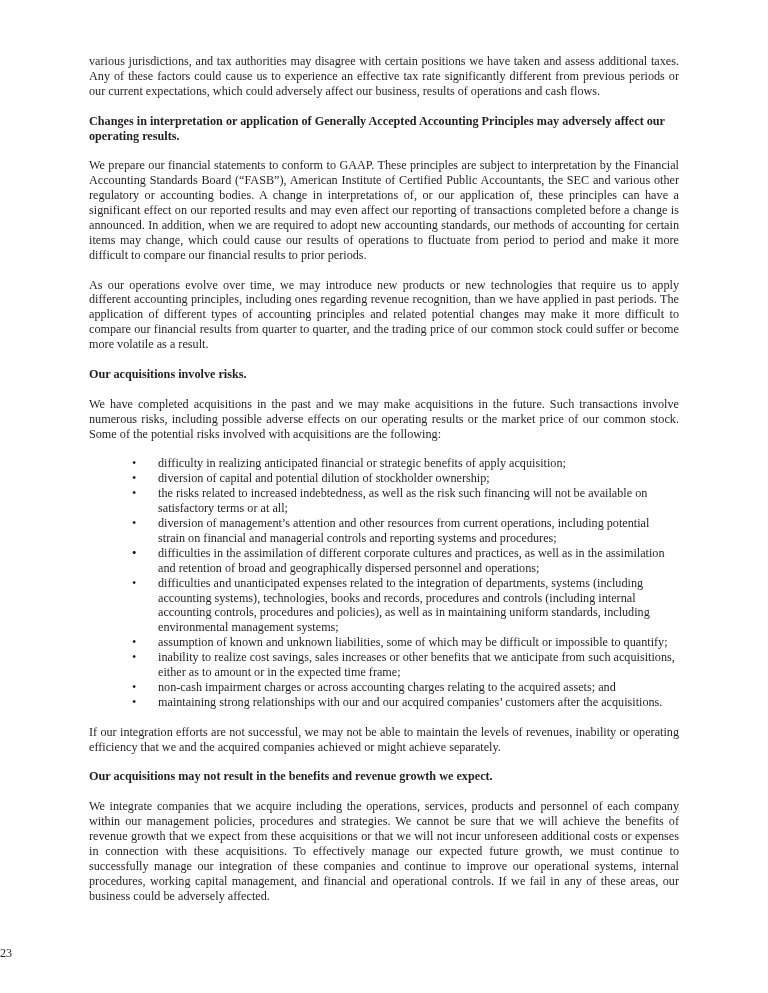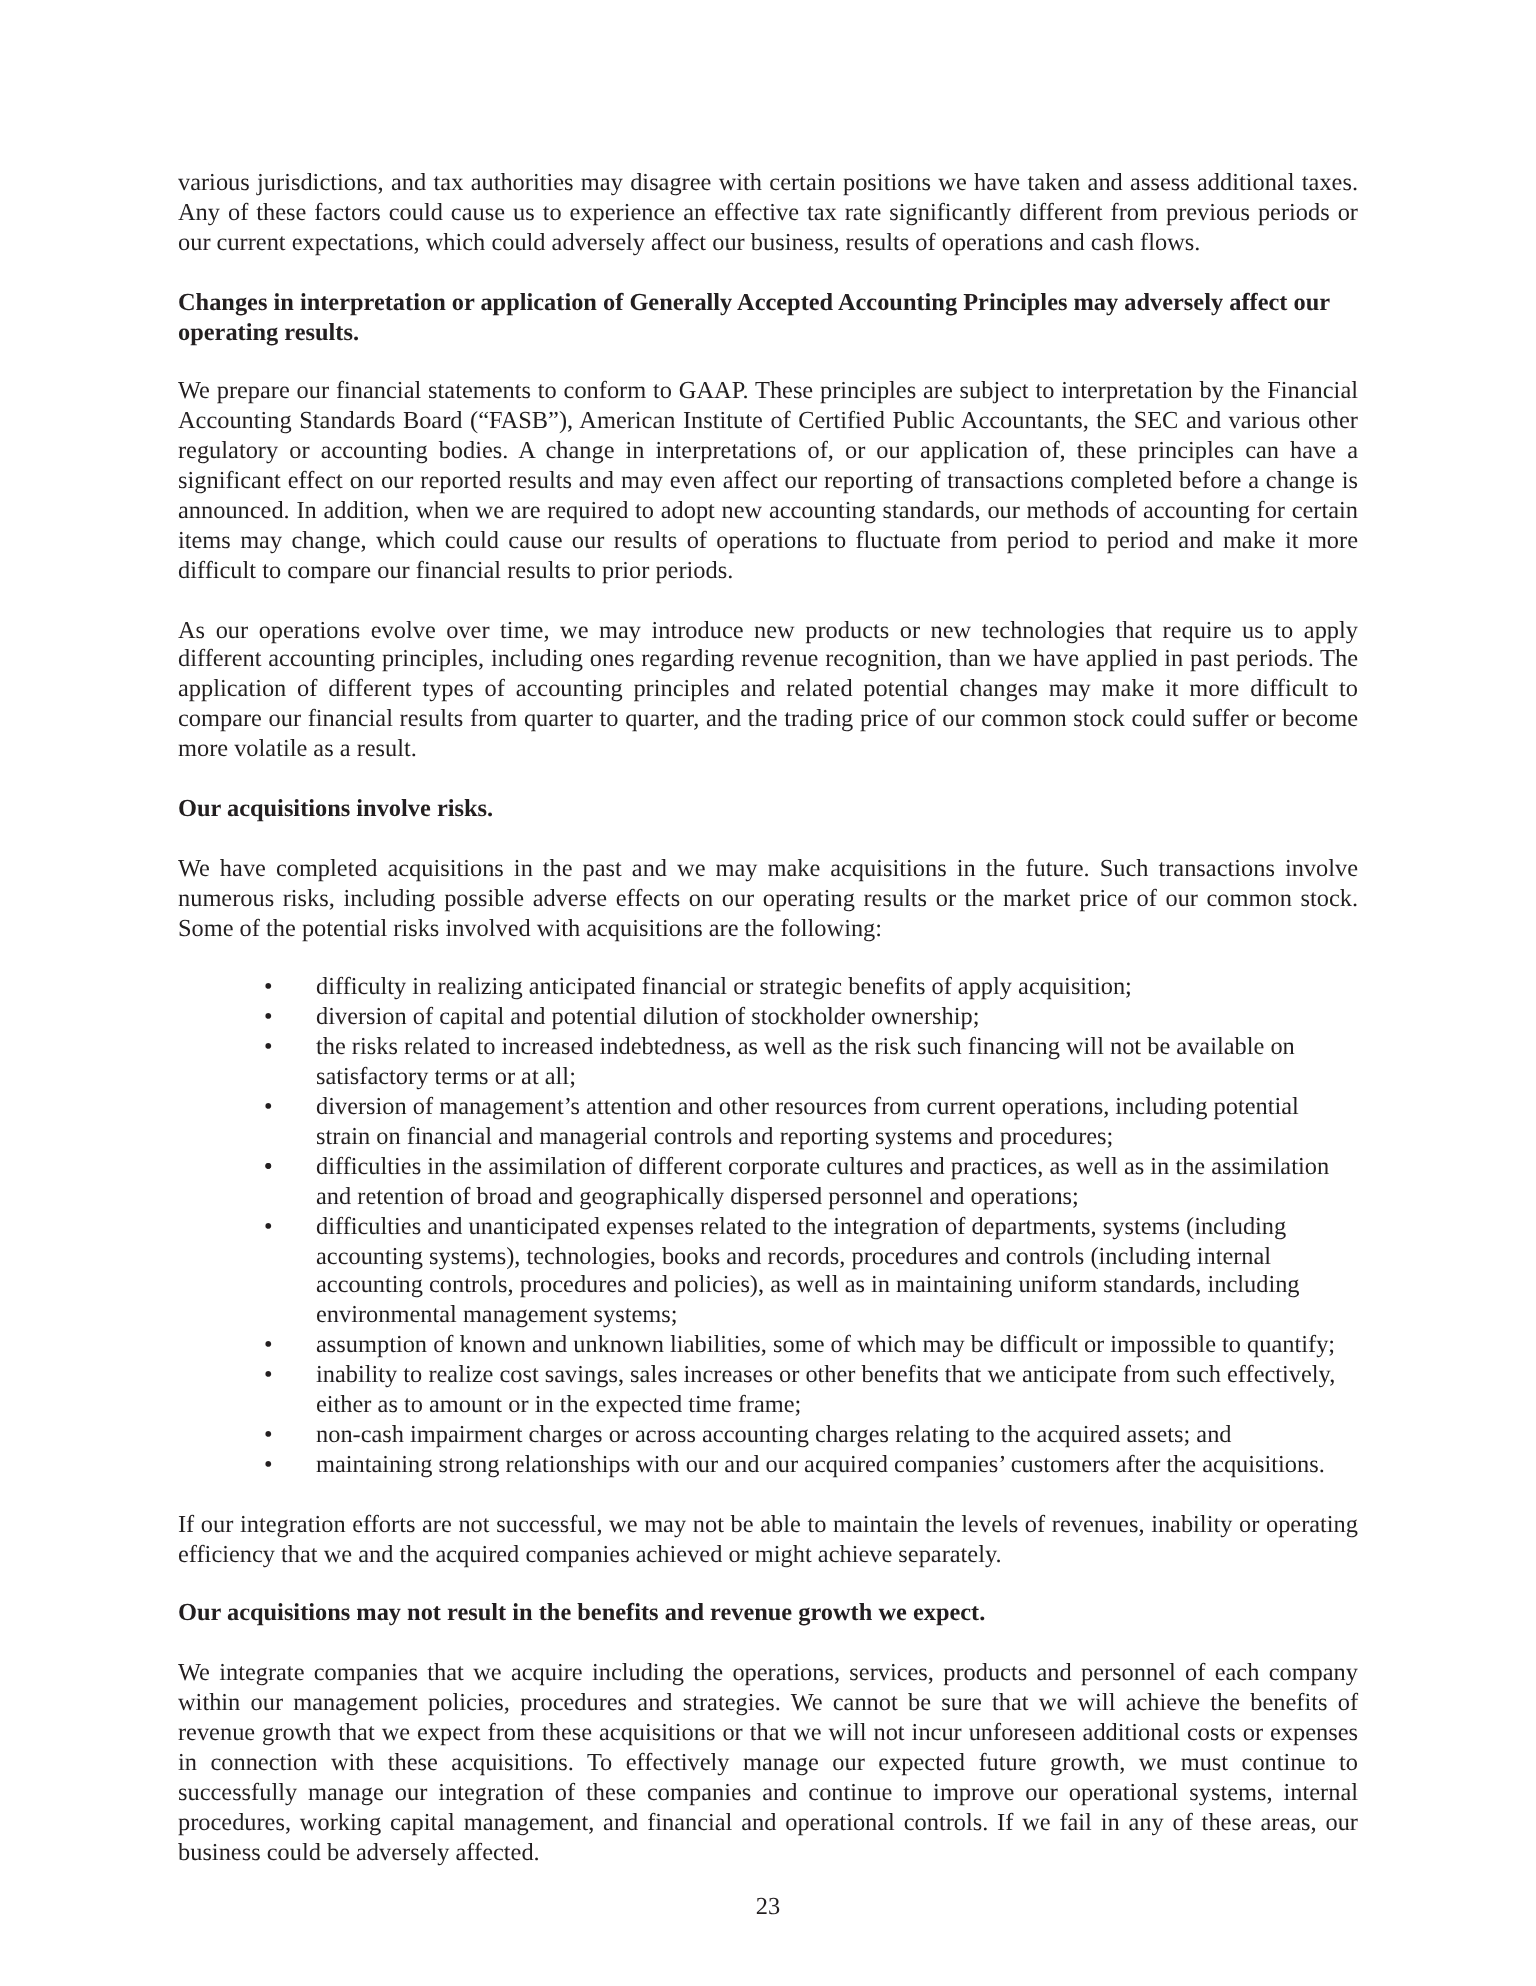--- a/index.html
+++ b/index.html
@@ -1,28 +1,28 @@
 <!DOCTYPE html>
 <html><head>
 <meta charset="utf-8">
 <style>
   html, body { margin: 0; padding: 0; background: #ffffff; }
   body { width: 768px; height: 993px; position: relative; overflow: hidden; }
   .page {
-    position: absolute; left: 89px; top: 84px; width: 590px;
+    position: absolute; left: 89px; top: 54px; width: 590px;
     font-family: "Liberation Serif", serif; font-size: 12.2px; line-height: 14.9px;
     color: #231f20;
   }
   p { margin: 0 0 14.9px 0; text-align: justify; }
   h3 { margin: 0 0 14.9px 0; font-size: 12.2px; font-weight: bold; line-height: 14.9px; }
   ul { list-style: none; margin: 0 0 14.9px 0; padding: 0; }
   li { position: relative; padding-left: 69px; text-align: left; }
   li .bullet { position: absolute; left: 43px; top: 0; }
   .page-number {
-    position: absolute; left: 0; right: 0; top: 946px; text-align: center;
+    position: absolute; left: 0; right: 0; top: 946px; text-align: left;
     font-family: "Liberation Serif", serif; font-size: 12.2px; color: #231f20;
   }
 </style>
 </head>
 <body>
 
 <div class="page">
   <p>various jurisdictions, and tax authorities may disagree with certain positions we have taken and assess additional taxes. Any of these factors could cause us to experience an effective tax rate significantly different from previous periods or our current expectations, which could adversely affect our business, results of operations and cash flows.</p>
 
   <h3>Changes in interpretation or application of Generally Accepted Accounting Principles may adversely affect our operating results.</h3>
@@ -34,21 +34,21 @@
 
   <ul>
     <li><span class="bullet">•</span><span>difficulty in realizing anticipated financial or strategic benefits of apply acquisition;</span></li>
     <li><span class="bullet">•</span><span>diversion of capital and potential dilution of stockholder ownership;</span></li>
     <li><span class="bullet">•</span><span>the risks related to increased indebtedness, as well as the risk such financing will not be available on satisfactory terms or at all;</span></li>
     <li><span class="bullet">•</span><span>diversion of management’s attention and other resources from current operations, including potential strain on financial and managerial controls and reporting systems and procedures;</span></li>
     <li><span class="bullet">•</span></li>
     <li><span class="bullet">•</span><span>difficulties in the assimilation of different corporate cultures and practices, as well as in the assimilation and retention of broad and geographically dispersed personnel and operations;</span></li>
     <li><span class="bullet">•</span><span>difficulties and unanticipated expenses related to the integration of departments, systems (including accounting systems), technologies, books and records, procedures and controls (including internal accounting controls, procedures and policies), as well as in maintaining uniform standards, including environmental management systems;</span></li>
     <li><span class="bullet">•</span><span>assumption of known and unknown liabilities, some of which may be difficult or impossible to quantify;</span></li>
-    <li><span class="bullet">•</span><span>inability to realize cost savings, sales increases or other benefits that we anticipate from such effectively, either as to amount or in the expected time frame;</span></li>
+    <li><span class="bullet">•</span><span>inability to realize cost savings, sales increases or other benefits that we anticipate from such acquisitions, either as to amount or in the expected time frame;</span></li>
     <li><span class="bullet">•</span><span>non-cash impairment charges or across accounting charges relating to the acquired assets; and</span></li>
     <li><span class="bullet">•</span><span>maintaining strong relationships with our and our acquired companies’ customers after the acquisitions.</span></li>
   </ul>
 
   <p>If our integration efforts are not successful, we may not be able to maintain the levels of revenues, inability or operating efficiency that we and the acquired companies achieved or might achieve separately.</p>
 
   <h3>Our acquisitions may not result in the benefits and revenue growth we expect.</h3>
   <p>We integrate companies that we acquire including the operations, services, products and personnel of each company within our management policies, procedures and strategies. We cannot be sure that we will achieve the benefits of revenue growth that we expect from these acquisitions or that we will not incur unforeseen additional costs or expenses in connection with these acquisitions. To effectively manage our expected future growth, we must continue to successfully manage our integration of these companies and continue to improve our operational systems, internal procedures, working capital management, and financial and operational controls. If we fail in any of these areas, our business could be adversely affected.</p>
 
 </div>

